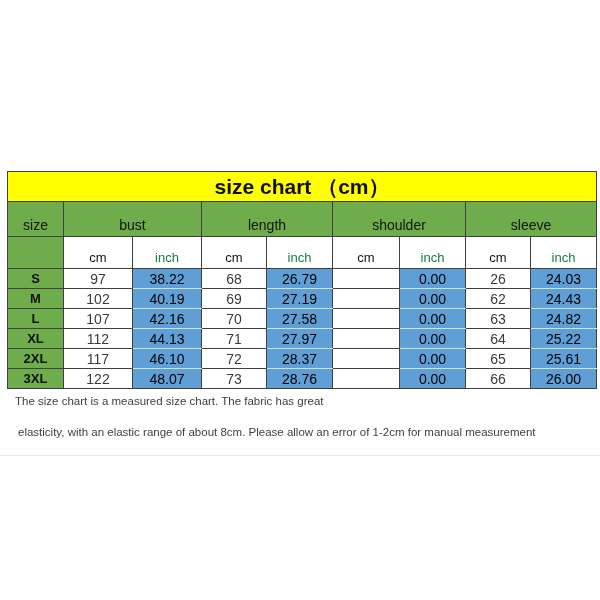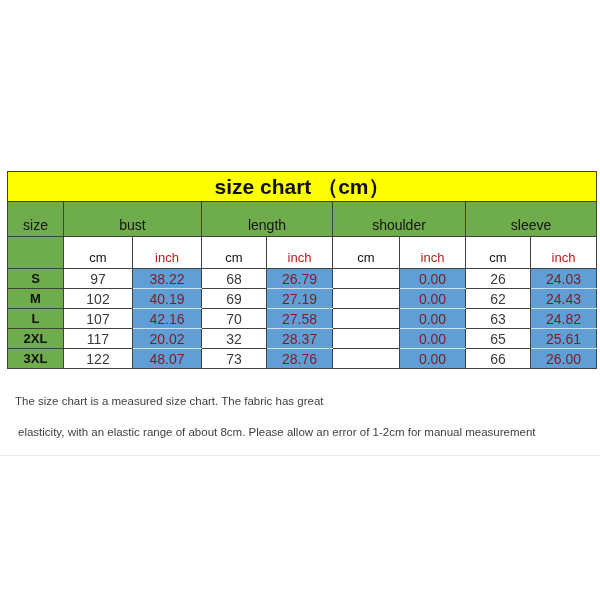--- a/index.html
+++ b/index.html
@@ -46,38 +46,38 @@
   tr.unit-row td{
     height:28px;
     font-size:13px;
     font-weight:normal;
     vertical-align:bottom;
     padding-bottom:3px;
     background:#ffffff;
     color:#111111;
   }
   tr.unit-row td.green{background:#6fad4c;}
-  tr.unit-row td.blue{color:#b91c1c;margin-left:46px;}
+  tr.unit-row td.blue{color:#15803d;margin-left:46px;}
   td.blue{background:#5f9fd6;}
   tr.data-row td{
     height:19px;
     font-size:14px;
     color:#3a3a3a;
     background:#ffffff;
     vertical-align:middle;
   }
   tr.data-row td.green{
     background:#6fad4c;
     font-weight:bold;
     font-size:13px;
     color:#111111;
   }
   tr.data-row td.blue{
     background:#5f9fd6;
-    color:#7f1d1d;
+    color:#000000;
     border-bottom-color:#cfe2f4;
   }
   tr.data-row.last td.blue{border-bottom-color:#404040;}
 
   
   .footnote{
     position:absolute;
     left:15px; top:392px;
     width:592px;
     font-size:11.5px;
@@ -165,26 +165,37 @@
       <td>107</td>
       <td class="blue">42.16</td>
       <td>70</td>
       <td class="blue">27.58</td>
       <td></td>
       <td class="blue">0.00</td>
       <td>63</td>
       <td class="blue">24.82</td>
     </tr>
 
+    <tr class="data-row">
+      <td class="green">XL</td>
+      <td>112</td>
+      <td class="blue">44.13</td>
+      <td>71</td>
+      <td class="blue">27.97</td>
+      <td></td>
+      <td class="blue">0.00</td>
+      <td>64</td>
+      <td class="blue">25.22</td>
+    </tr>
 
     <tr class="data-row">
       <td class="green">2XL</td>
       <td>117</td>
-      <td class="blue">20.02</td>
-      <td>32</td>
+      <td class="blue">46.10</td>
+      <td>72</td>
       <td class="blue">28.37</td>
       <td></td>
       <td class="blue">0.00</td>
       <td>65</td>
       <td class="blue">25.61</td>
     </tr>
 
     <tr class="data-row last">
       <td class="green">3XL</td>
       <td>122</td>

